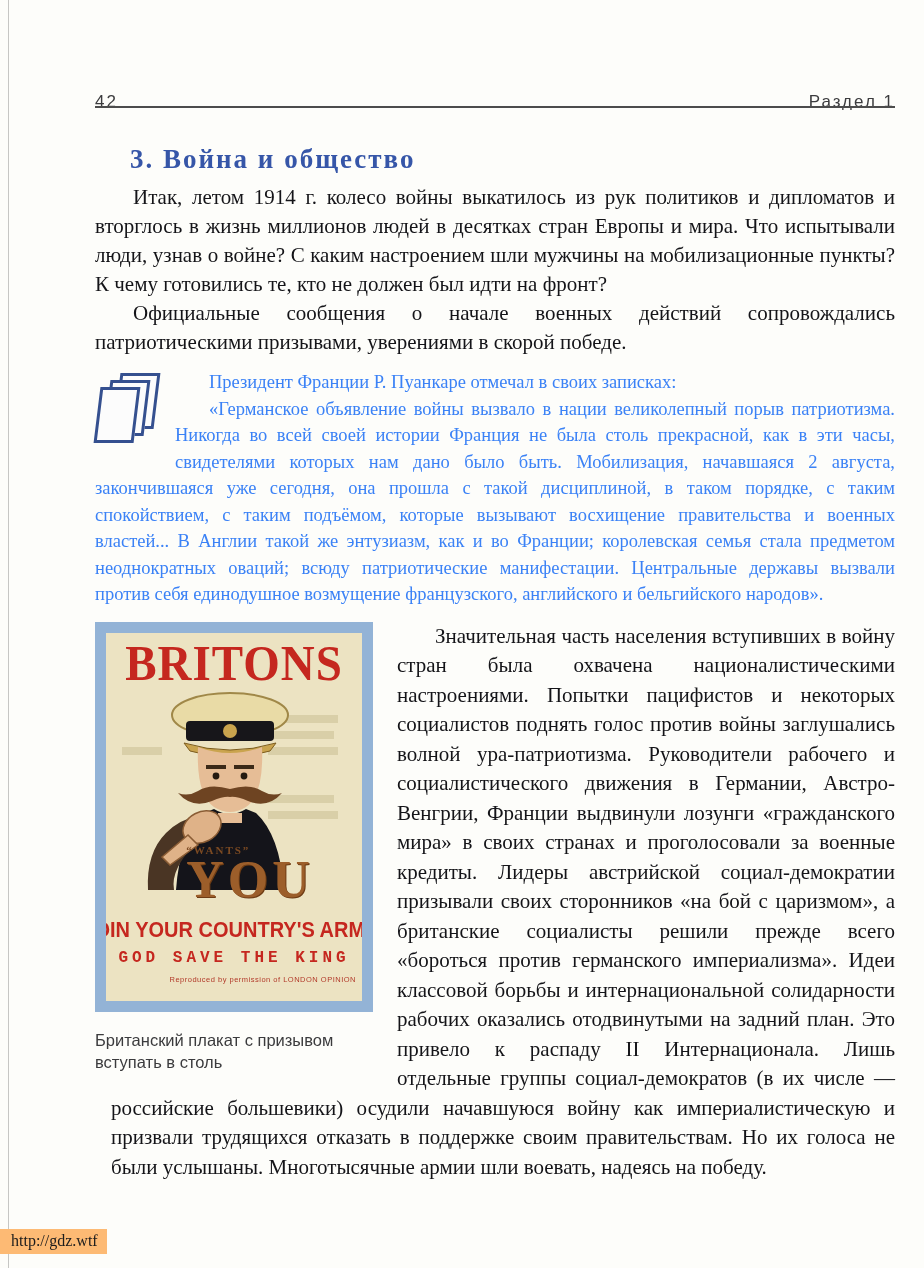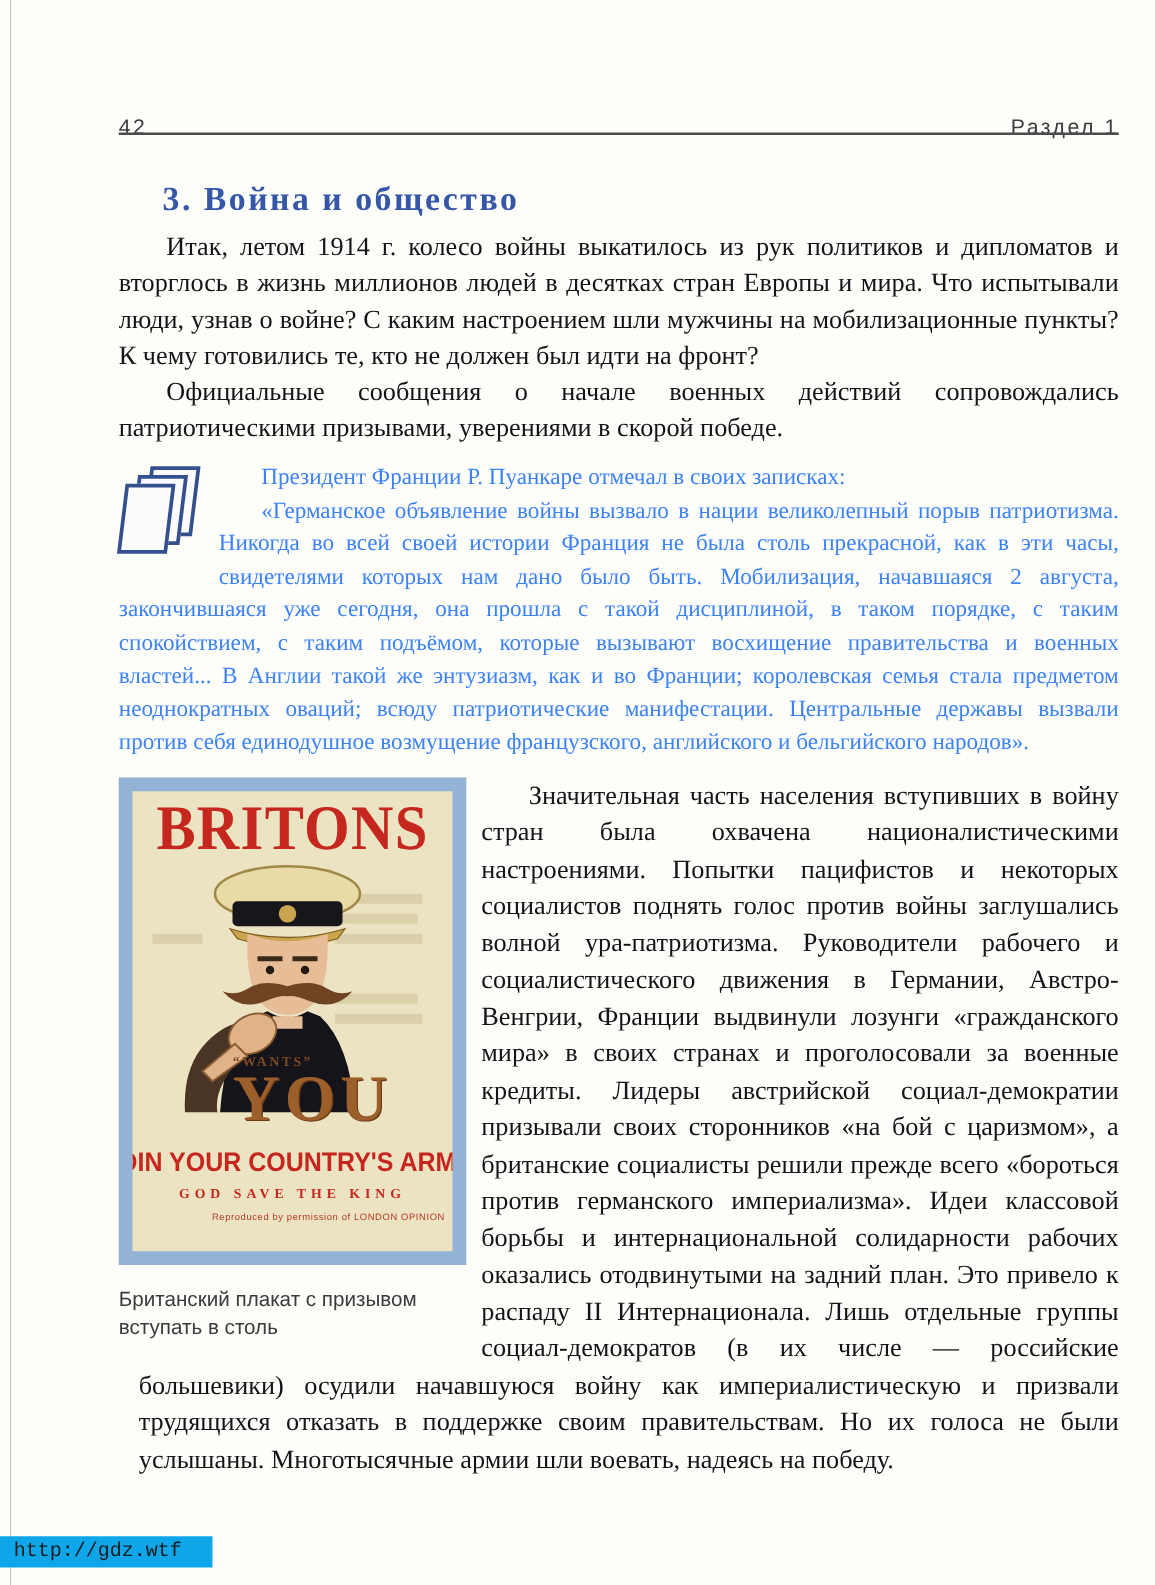--- a/index.html
+++ b/index.html
@@ -50,21 +50,21 @@
     position:absolute;width:34px;height:50px;background:#fcfcfc;
     border:3px solid #35508f;transform:skewX(-7deg);
   }
   .sheet.s3{left:22px;top:0;}
   .sheet.s2{left:12px;top:7px;}
   .sheet.s1{left:2px;top:14px;}
   .quote-intro{text-indent:34px;}
   .quote-body{text-indent:34px;}
   
   .poster-figure{
-    float:left;width:278px;margin:14px 12px 10px 0;
+    float:left;width:278px;margin:14px 24px 10px 0;
   }
   .poster{
     box-sizing:border-box;width:278px;height:390px;
     border:11px solid #93b3d6;background:#ece3c2;
     display:flex;flex-direction:column;align-items:center;
     overflow:hidden;position:relative;
   }
   .poster-title{
     margin-top:6px;
     font-family:"Liberation Serif", serif;font-weight:bold;
@@ -86,42 +86,42 @@
     display:block;text-shadow:1px 1px 0 #6e3c14;
   }
   .join-line{
     margin-top:14px;
     font-family:"Liberation Sans", sans-serif;font-weight:bold;
     font-size:21.5px;color:#c5271f;white-space:nowrap;
     display:inline-block;transform:scaleX(0.93);
   }
   .god-save-line{
     margin-top:6px;
-    font-family:Liberation Serif, serif;font-weight:bold;
-    font-size:11px;color:#c5271f;letter-spacing:4px;white-space:nowrap;
+    font-family:Liberation Mono, monospace;font-weight:bold;
+    font-size:16px;color:#c5271f;letter-spacing:4px;white-space:nowrap;
   }
   .fine-print{
     margin-top:8px;align-self:flex-end;margin-right:6px;
     font-family:Liberation Sans, sans-serif;
     font-size:7.5px;color:#b23a2a;letter-spacing:0.5px;
   }
   .poster-caption{
     margin-top:17px;width:270px;
     font-family:"Liberation Sans", sans-serif;
     font-size:16.5px;line-height:22px;color:#3b3b3d;
   }
   .main-par{
     margin:14px 0 0 16px;
     font-size:21px;line-height:29.5px;text-align:justify;
     text-indent:38px;color:#141418;
   }
   .watermark{
     position:absolute;left:0;bottom:14px;
-    background:#0ea5e9;padding:3px 25px 4px 11px;
-    font-family:Liberation Mono, monospace;
+    background:#fdba74;padding:3px 9px 4px 11px;
+    font-family:Liberation Serif, serif;
     font-size:16px;color:#1c1c1c;
   }
 </style>
 </head>
 <body>
 
 <div class="scan-edge"></div>
 
 <div class="page-header">
   <span>42</span>

